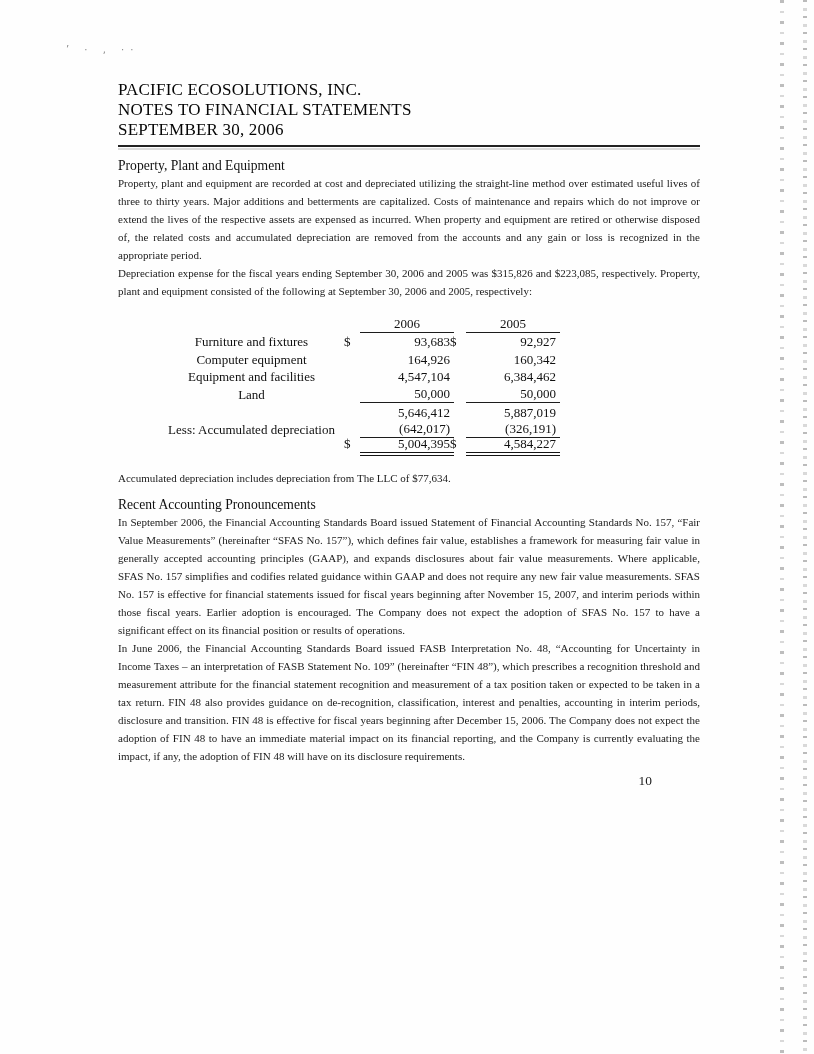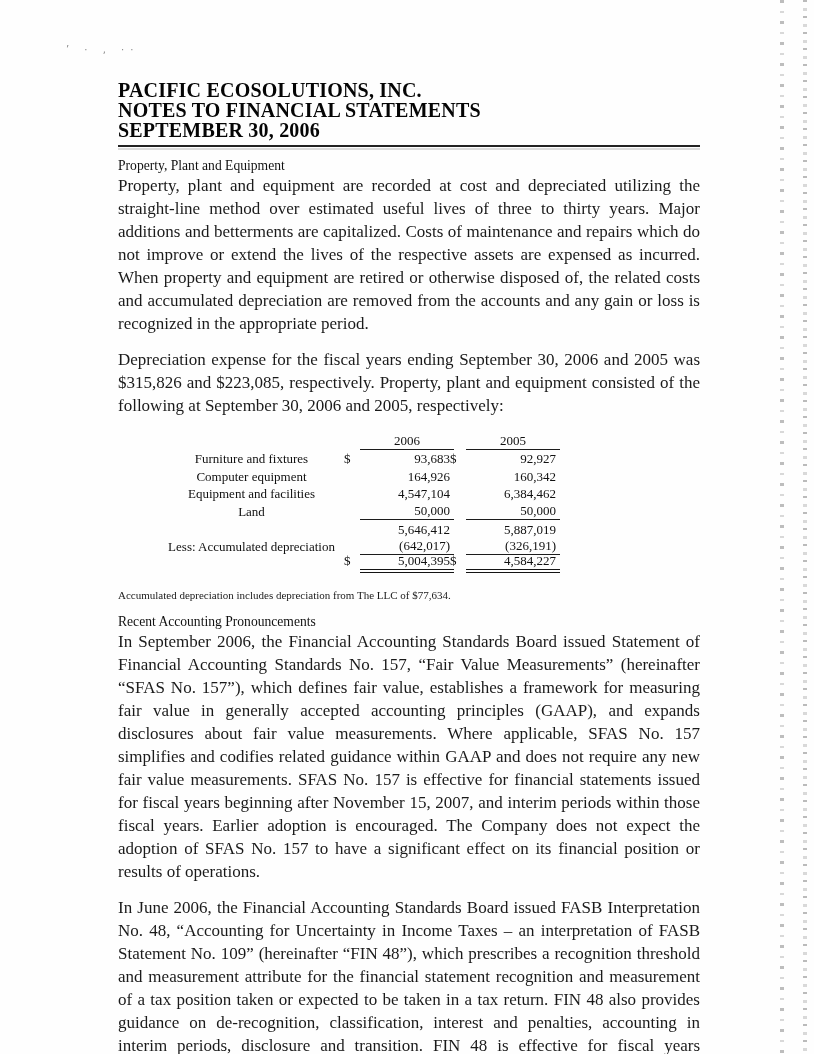--- a/index.html
+++ b/index.html
@@ -10,37 +10,37 @@
     overflow:hidden;
     font-family:"Liberation Serif","DejaVu Serif",serif;
     color:#1a1a1a;
     -webkit-font-smoothing:antialiased;
   }
   .content{
     position:absolute;
     left:118px;top:80px;
     width:582px;
   }
-  .doc-header{font-weight:bold;color:#050505;font-size:20px;line-height:20px;letter-spacing:.2px;}
+  .doc-header{font-weight:normal;color:#050505;font-size:17px;line-height:20px;letter-spacing:.2px;}
   .header-rule{
     border:0;border-top:2.2px solid #222;
     margin:5px 0 0 0;width:582px;
     box-shadow:0 3px 0 rgba(60,60,60,.18);
   }
   .section-heading{
     font-size:13.6px;line-height:16px;
     margin-top:11px;
     color:#111;
   }
   .para{
-    font-size:17px;line-height:23px;
+    font-size:11px;line-height:18px;
     text-align:justify;
     margin:0;
   }
-  .para.spaced{margin-top:13px;}
+  .para.spaced{margin-top:0;}
   .note-line{font-size:11px;line-height:16px;margin-top:14px;}
 
   
   .fin-table{margin:15px 0 0 25px;font-size:13px;color:#101010;}
   .t-row{display:flex;align-items:flex-end;height:17.6px;}
   .t-label{width:217px;text-align:center;}
   .t-spacer{width:12px;}
   .num-cell{
     position:relative;
     width:94px;

